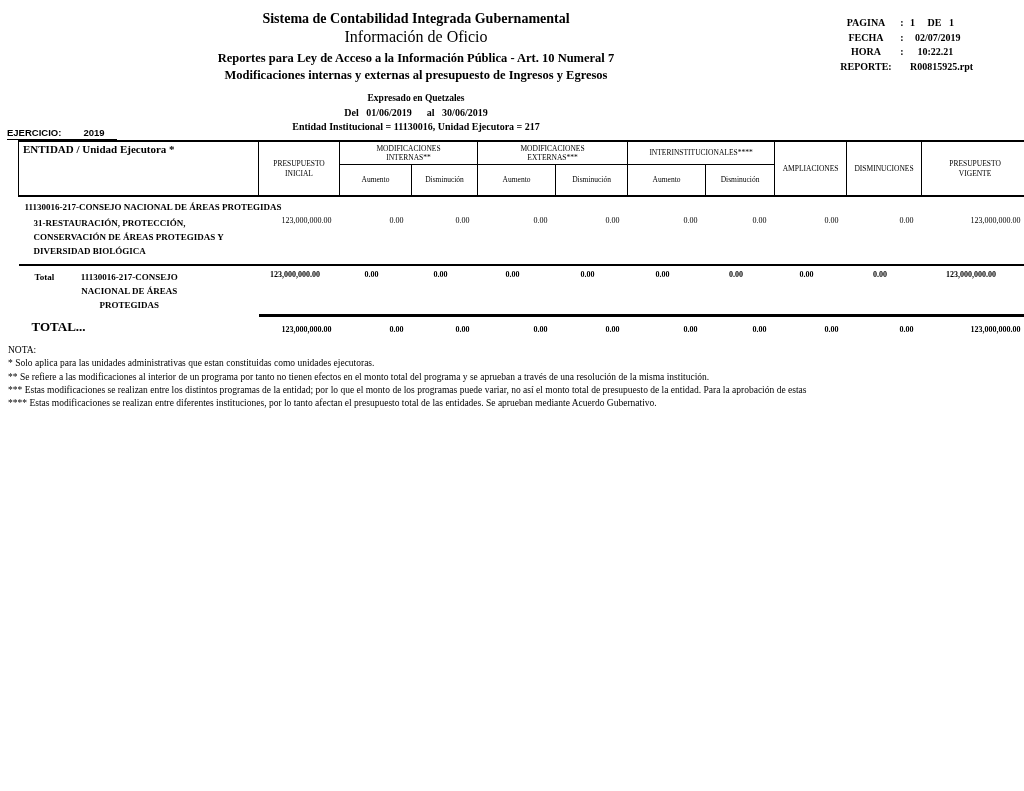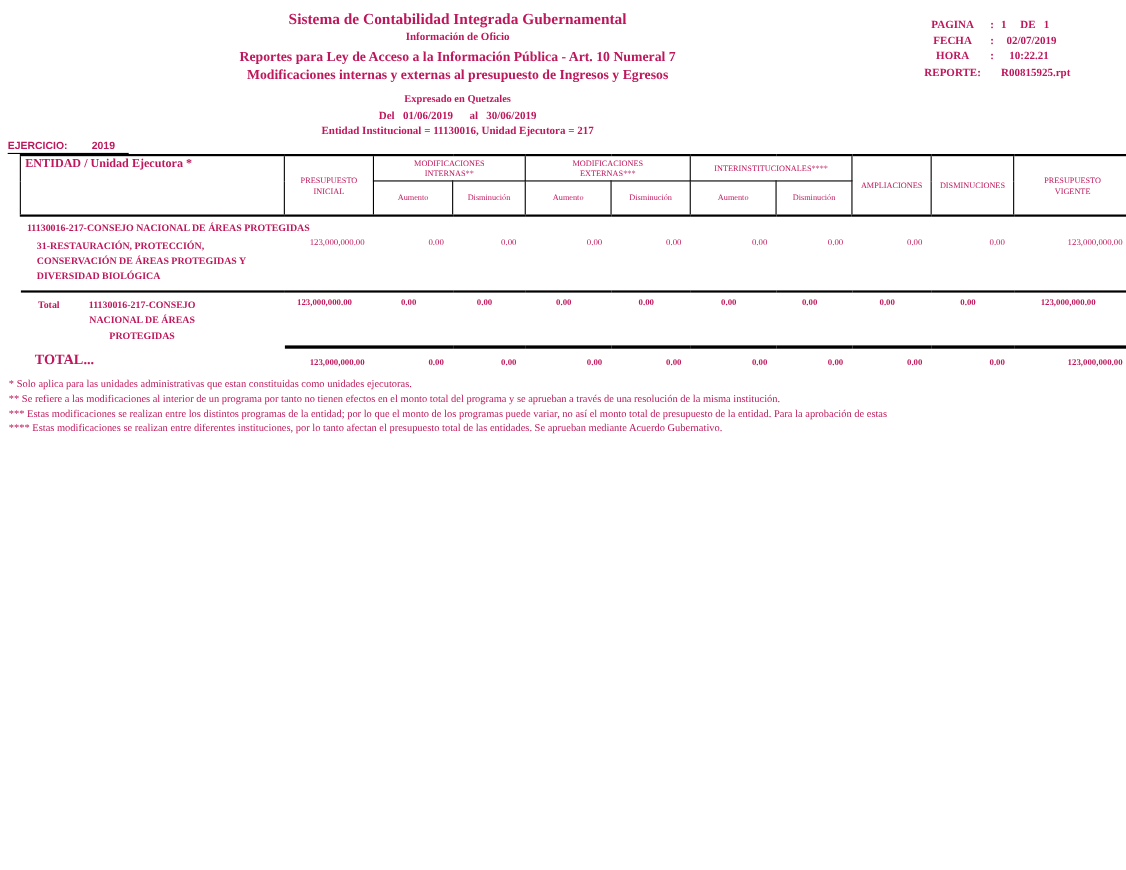--- a/index.html
+++ b/index.html
@@ -1,22 +1,22 @@
 <!DOCTYPE html>
 <html><head>
 <meta charset="utf-8">
 <style>
   html,body{margin:0;padding:0;background:#fff;}
-  .page{position:relative;width:1024px;height:791px;background:#ffffff;color:#be185d;
+  .page{position:relative;width:1024px;height:791px;background:#ffffff;color:#000000;
         font-family:"Liberation Serif", serif;overflow:hidden;}
 
   
   .center-head{position:absolute;left:166px;top:11px;width:500px;text-align:center;}
   .t1{font-size:14px;font-weight:bold;}
-  .t2{font-size:10px;font-weight:bold;margin-top:1px;}
+  .t2{font-size:16px;font-weight:normal;margin-top:1px;}
   .t3{font-size:12.5px;font-weight:bold;margin-top:5px;}
   .t4{font-size:12.5px;font-weight:bold;margin-top:2px;}
   .t5{font-size:9.5px;font-weight:bold;margin-top:10px;}
   .t6{font-size:10px;font-weight:bold;margin-top:4px;white-space:pre;}
   .t7{font-size:10px;font-weight:bold;margin-top:3px;}
 
   
   .meta{position:absolute;left:838px;top:16px;font-size:10px;font-weight:bold;}
   .meta-row{display:flex;line-height:14.5px;text-align:center;}
   .meta-label{width:56px;}
@@ -189,19 +189,20 @@
         <td class="val">0.00</td>
         <td class="val">0.00</td>
         <td class="val">0.00</td>
         <td class="val">0.00</td>
         <td class="val">123,000,000.00</td>
       </tr>
     </tbody>
   </table>
 
   <div class="notes">
+    <div>NOTA:</div>
     <div>* Solo aplica para las unidades administrativas que estan constituidas como unidades ejecutoras.</div>
     <div>** Se refiere a las modificaciones al interior de un programa por tanto no tienen efectos en el monto total del programa y se aprueban a través de una resolución de la misma institución.</div>
     <div>*** Estas modificaciones se realizan entre los distintos programas de la entidad; por lo que el monto de los programas puede variar, no así el monto total de presupuesto de la entidad. Para la aprobación de estas</div>
     <div>**** Estas modificaciones se realizan entre diferentes instituciones, por lo tanto afectan el presupuesto total de las entidades. Se aprueban mediante Acuerdo Gubernativo.</div>
   </div>
 
 </div>
 
 </body></html>

